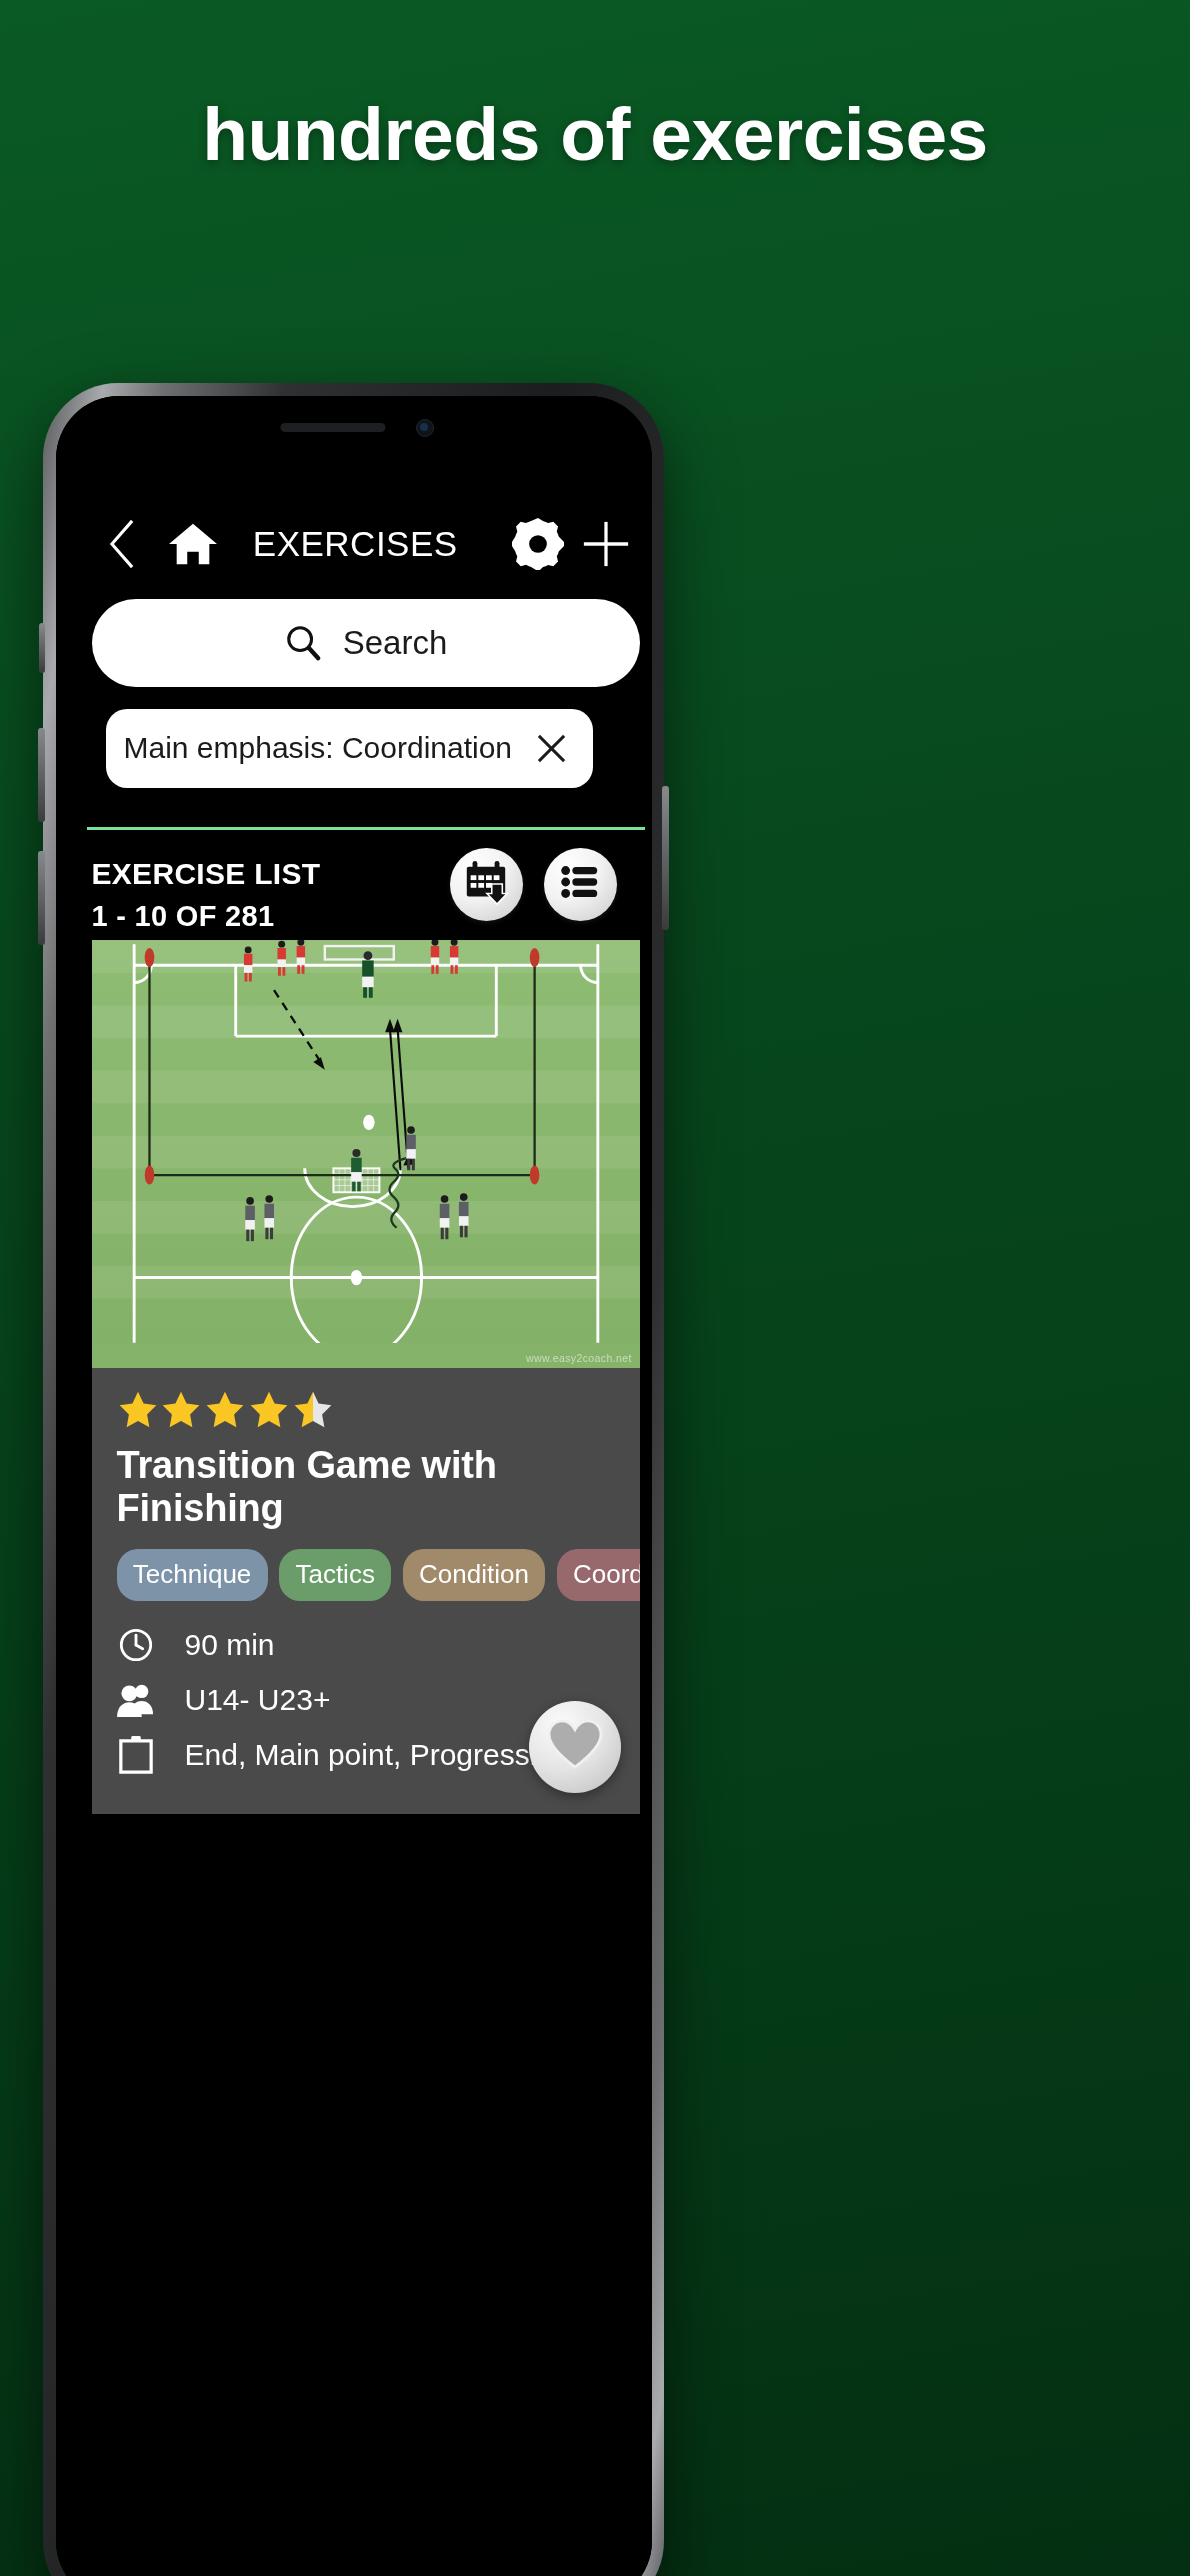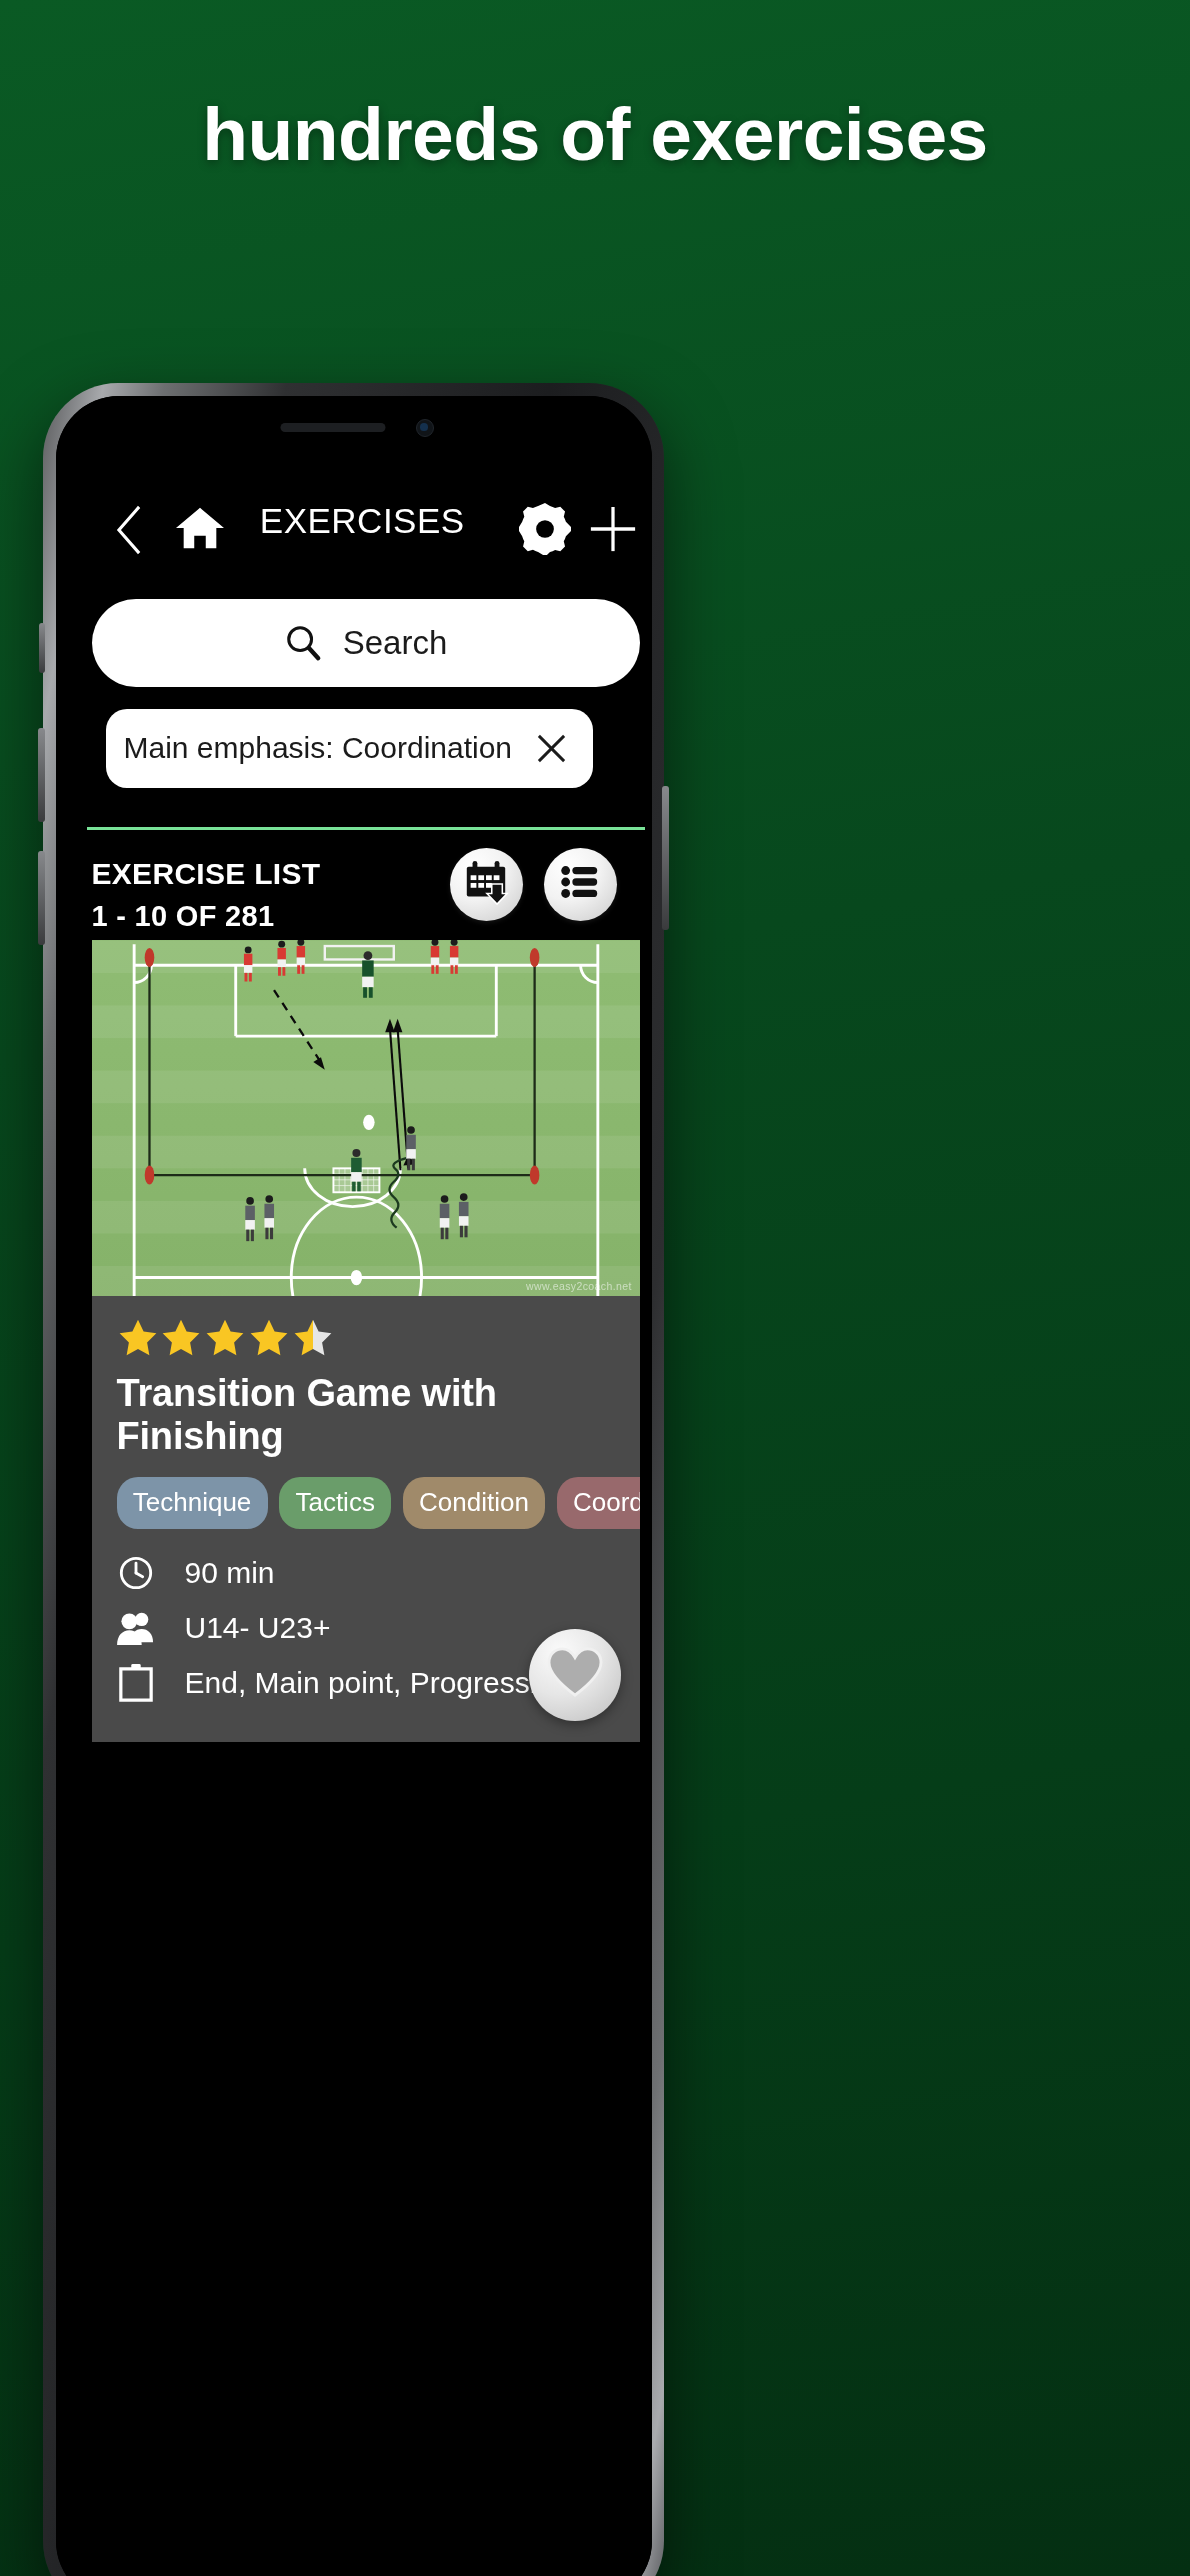--- a/index.html
+++ b/index.html
@@ -84,23 +84,23 @@
 
   
   .screen {
     position:absolute; inset:0;
     background:#000;
     color:#fff;
   }
 
   
   .app-header {
-    position:absolute; top:105px; left:16px; width:100%;
+    position:absolute; top:105px; left:9px; width:100%;
     height:86px;
-    display:flex; 
+    display:flex; align-items:center;
   }
   .hdr-back { margin-left: 36px; width:44px; height:58px; display:flex;align-items:center;justify-content:center; }
   .hdr-home { margin-left: 21px; width:54px; height:54px; display:flex;align-items:center;justify-content:center; }
   .hdr-title {
     flex:1; text-align:center;
     font-size: 35px; letter-spacing: 0.5px; font-weight: 400;
     color:#fff;
     margin-left:-19px;
   }
   .hdr-gear { width:56px;height:56px; display:flex;align-items:center;justify-content:center;}
@@ -158,21 +158,21 @@
 
   
   .ex-card {
     position:absolute; top: 544px; left:36px;
     width: 548px;
     background:#4a4a4a;
     overflow:hidden;
   }
   .pitch {
     position:relative;
-    width: 548px; height: 356px;
+    width: 548px; height: 428px;
     background: #86b36a;
     overflow:hidden;
   }
 
   .card-body { padding: 21px 25px 23px 25px; position:relative; }
   .stars { display:flex; gap:1.9px; margin-bottom:13.4px; }
   .ex-title {
     font-size:38px; font-weight:bold; color:#fff;
     margin-bottom: 19px; letter-spacing:-0.2px;
   }

